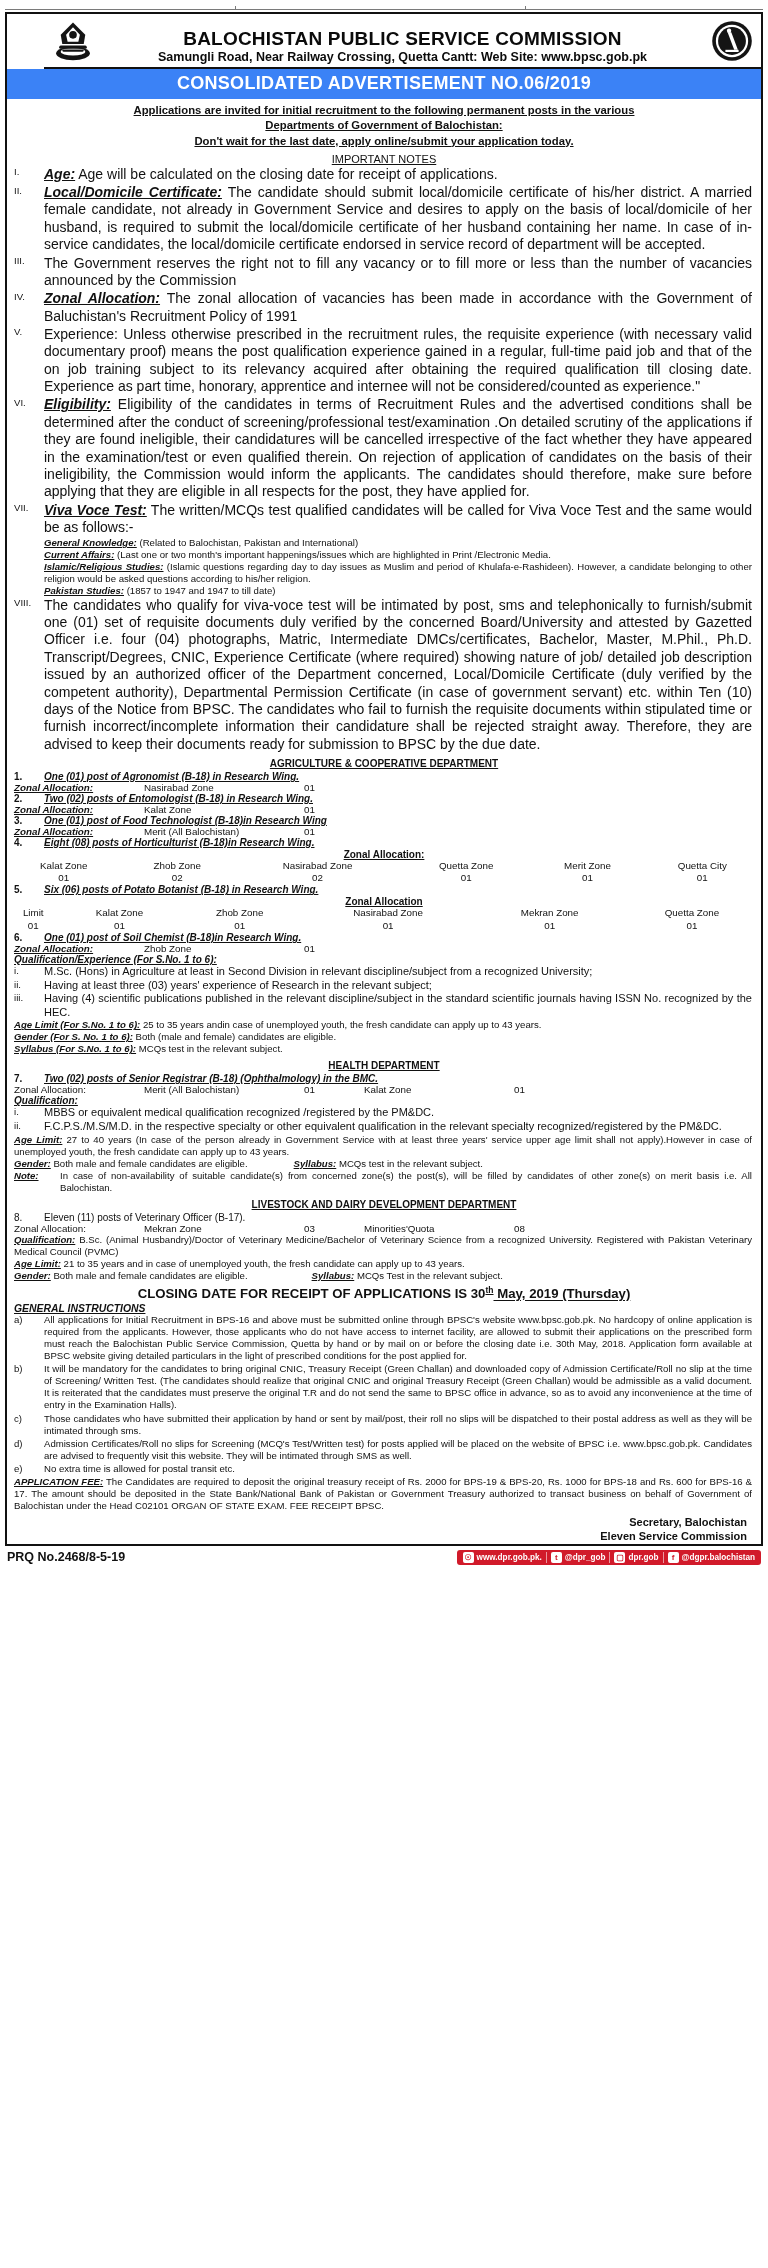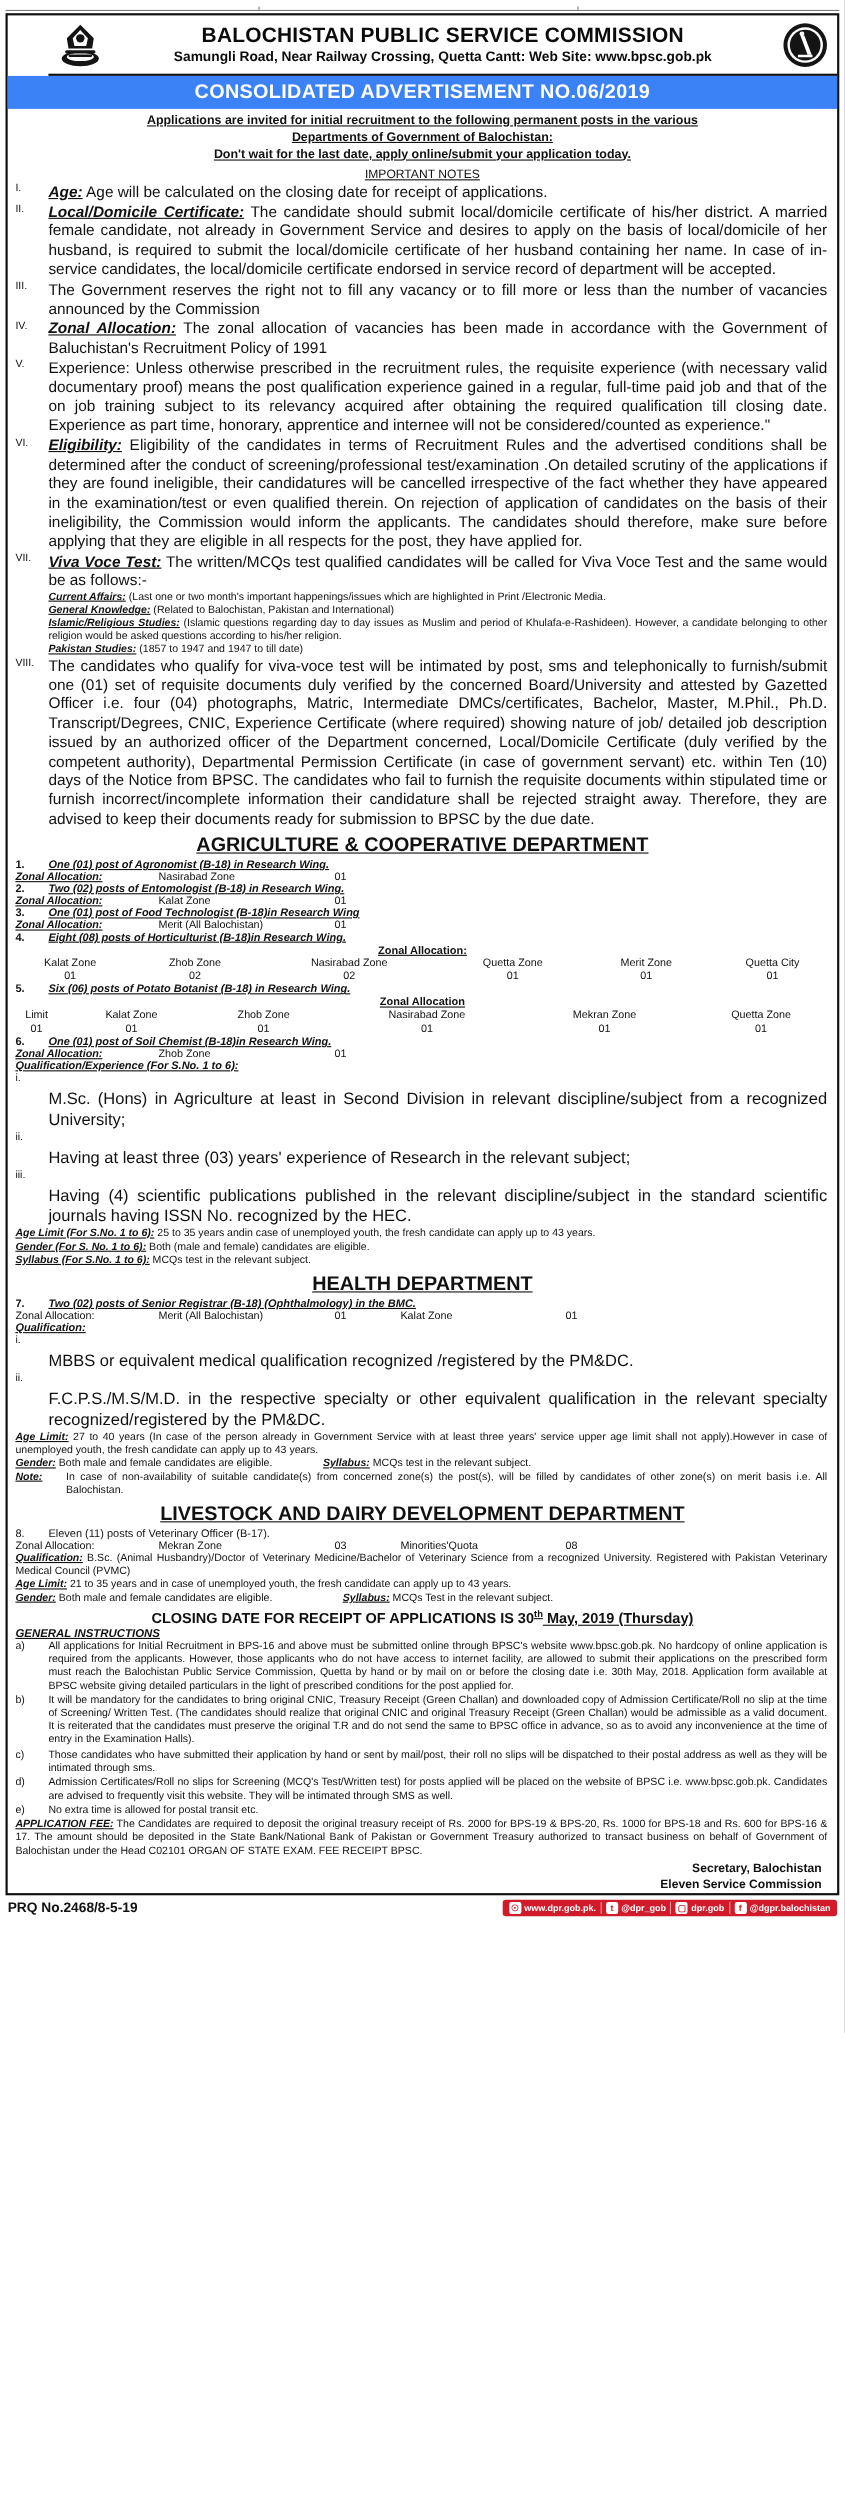--- a/index.html
+++ b/index.html
@@ -18,21 +18,21 @@
   }
   .frame {
     border: 2px solid #111;
     padding: 0;
     background: #fff;
   }
 
   
   .masthead {
     display: flex;
-    align-items: center;
+    align-items: flex-end;
     border-bottom: 2px solid #111;
     padding: 4px 6px 3px 6px;
     gap: 6px;
     margin-left: 37px;
   }
   .crest {
     width: 46px; height: 46px;
     flex: 0 0 46px;
     display: flex; align-items: center; justify-content: center;
   }
@@ -110,21 +110,21 @@
     font-size: 9.6px;
     line-height: 1.24;
     color: #111;
     padding-left: 30px;
     text-align: justify;
   }
 
   
   .dept-head {
     text-align: center;
-    font-size: 18px;
+    font-size: 10px;
     font-weight: bold;
     text-decoration: underline;
     margin: 5px 0 2px 0;
     color: #111;
   }
   .post-row {
     display: flex;
     align-items: flex-start;
     padding: 0 9px 0 7px;
   }
@@ -183,21 +183,21 @@
     font-weight: bold;
     font-style: italic;
     text-decoration: underline;
     color: #111;
   }
   .roman-row {
     display: flex;
     padding: 0 9px 0 7px;
   }
   .roman-num { flex: 0 0 30px; font-size: 9.6px; color: #111; }
-  .roman-body { flex: 1 1 auto; font-size: 15px; line-height: 1.24; color: #111; text-align: justify; margin-top: 16px; }
+  .roman-body { flex: 1 1 auto; font-size: 11px; line-height: 1.24; color: #111; text-align: justify; }
 
   .kv-line {
     padding: 0 9px 0 7px;
     font-size: 9.6px;
     line-height: 1.25;
     color: #111;
     text-align: justify;
   }
   .kv-line .k { font-weight: bold; font-style: italic; text-decoration: underline; }
   .note-indent-row {
@@ -357,22 +357,22 @@
       </div>
       <div class="note-row">
         <div class="note-num">VI.</div>
         <div class="note-body"><span class="lbl">Eligibility:</span><span> Eligibility of the candidates in terms of Recruitment Rules and the advertised conditions shall be determined after the conduct of screening/professional test/examination .On detailed scrutiny of the applications if they are found ineligible, their candidatures will be cancelled irrespective of the fact whether they have appeared in the examination/test or even qualified therein. On rejection of application of candidates on the basis of their ineligibility, the Commission would inform the applicants. The candidates should therefore, make sure before applying that they are eligible in all respects for the post, they have applied for.</span></div>
       </div>
       <div class="note-row">
         <div class="note-num">VII.</div>
         <div class="note-body"><span class="lbl">Viva Voce Test:</span><span> The written/MCQs test qualified candidates will be called for Viva Voce Test and the same would be as follows:-</span></div>
       </div>
 
+      <div class="sub-line"><span class="lbl">General Knowledge:</span><span> (Related to Balochistan, Pakistan and International)</span></div>
       <div class="sub-line"><span class="lbl">Current Affairs:</span><span> (Last one or two month's important happenings/issues which are highlighted in Print /Electronic Media.</span></div>
-      <div class="sub-line"><span class="lbl">General Knowledge:</span><span> (Related to Balochistan, Pakistan and International)</span></div>
       <div class="sub-line"><span class="lbl">Islamic/Religious Studies:</span><span> (Islamic questions regarding day to day issues as Muslim and period of Khulafa-e-Rashideen). However, a candidate belonging to other religion would be asked questions according to his/her religion.</span></div>
       <div class="sub-line"><span class="lbl">Pakistan Studies:</span><span> (1857 to 1947  and 1947 to till date)</span></div>
 
       <div class="note-row">
         <div class="note-num">VIII.</div>
         <div class="note-body">The candidates who qualify for viva-voce test will be intimated by post, sms and telephonically to furnish/submit one (01) set of requisite documents duly verified by the concerned Board/University and attested by Gazetted Officer i.e. four (04) photographs, Matric, Intermediate DMCs/certificates, Bachelor, Master, M.Phil., Ph.D. Transcript/Degrees, CNIC, Experience Certificate (where required) showing nature of job/ detailed job description issued by an authorized officer of the Department concerned, Local/Domicile Certificate (duly verified by the competent authority), Departmental Permission Certificate (in case of government servant) etc. within Ten (10) days of the Notice from BPSC. The candidates who fail to furnish the requisite documents within stipulated time or furnish incorrect/incomplete information their candidature shall be rejected straight away. Therefore, they are advised to keep their documents ready for submission to BPSC by the due date.</div>
       </div>
     </div>
 
     <div class="dept-head">AGRICULTURE &amp; COOPERATIVE DEPARTMENT</div>

